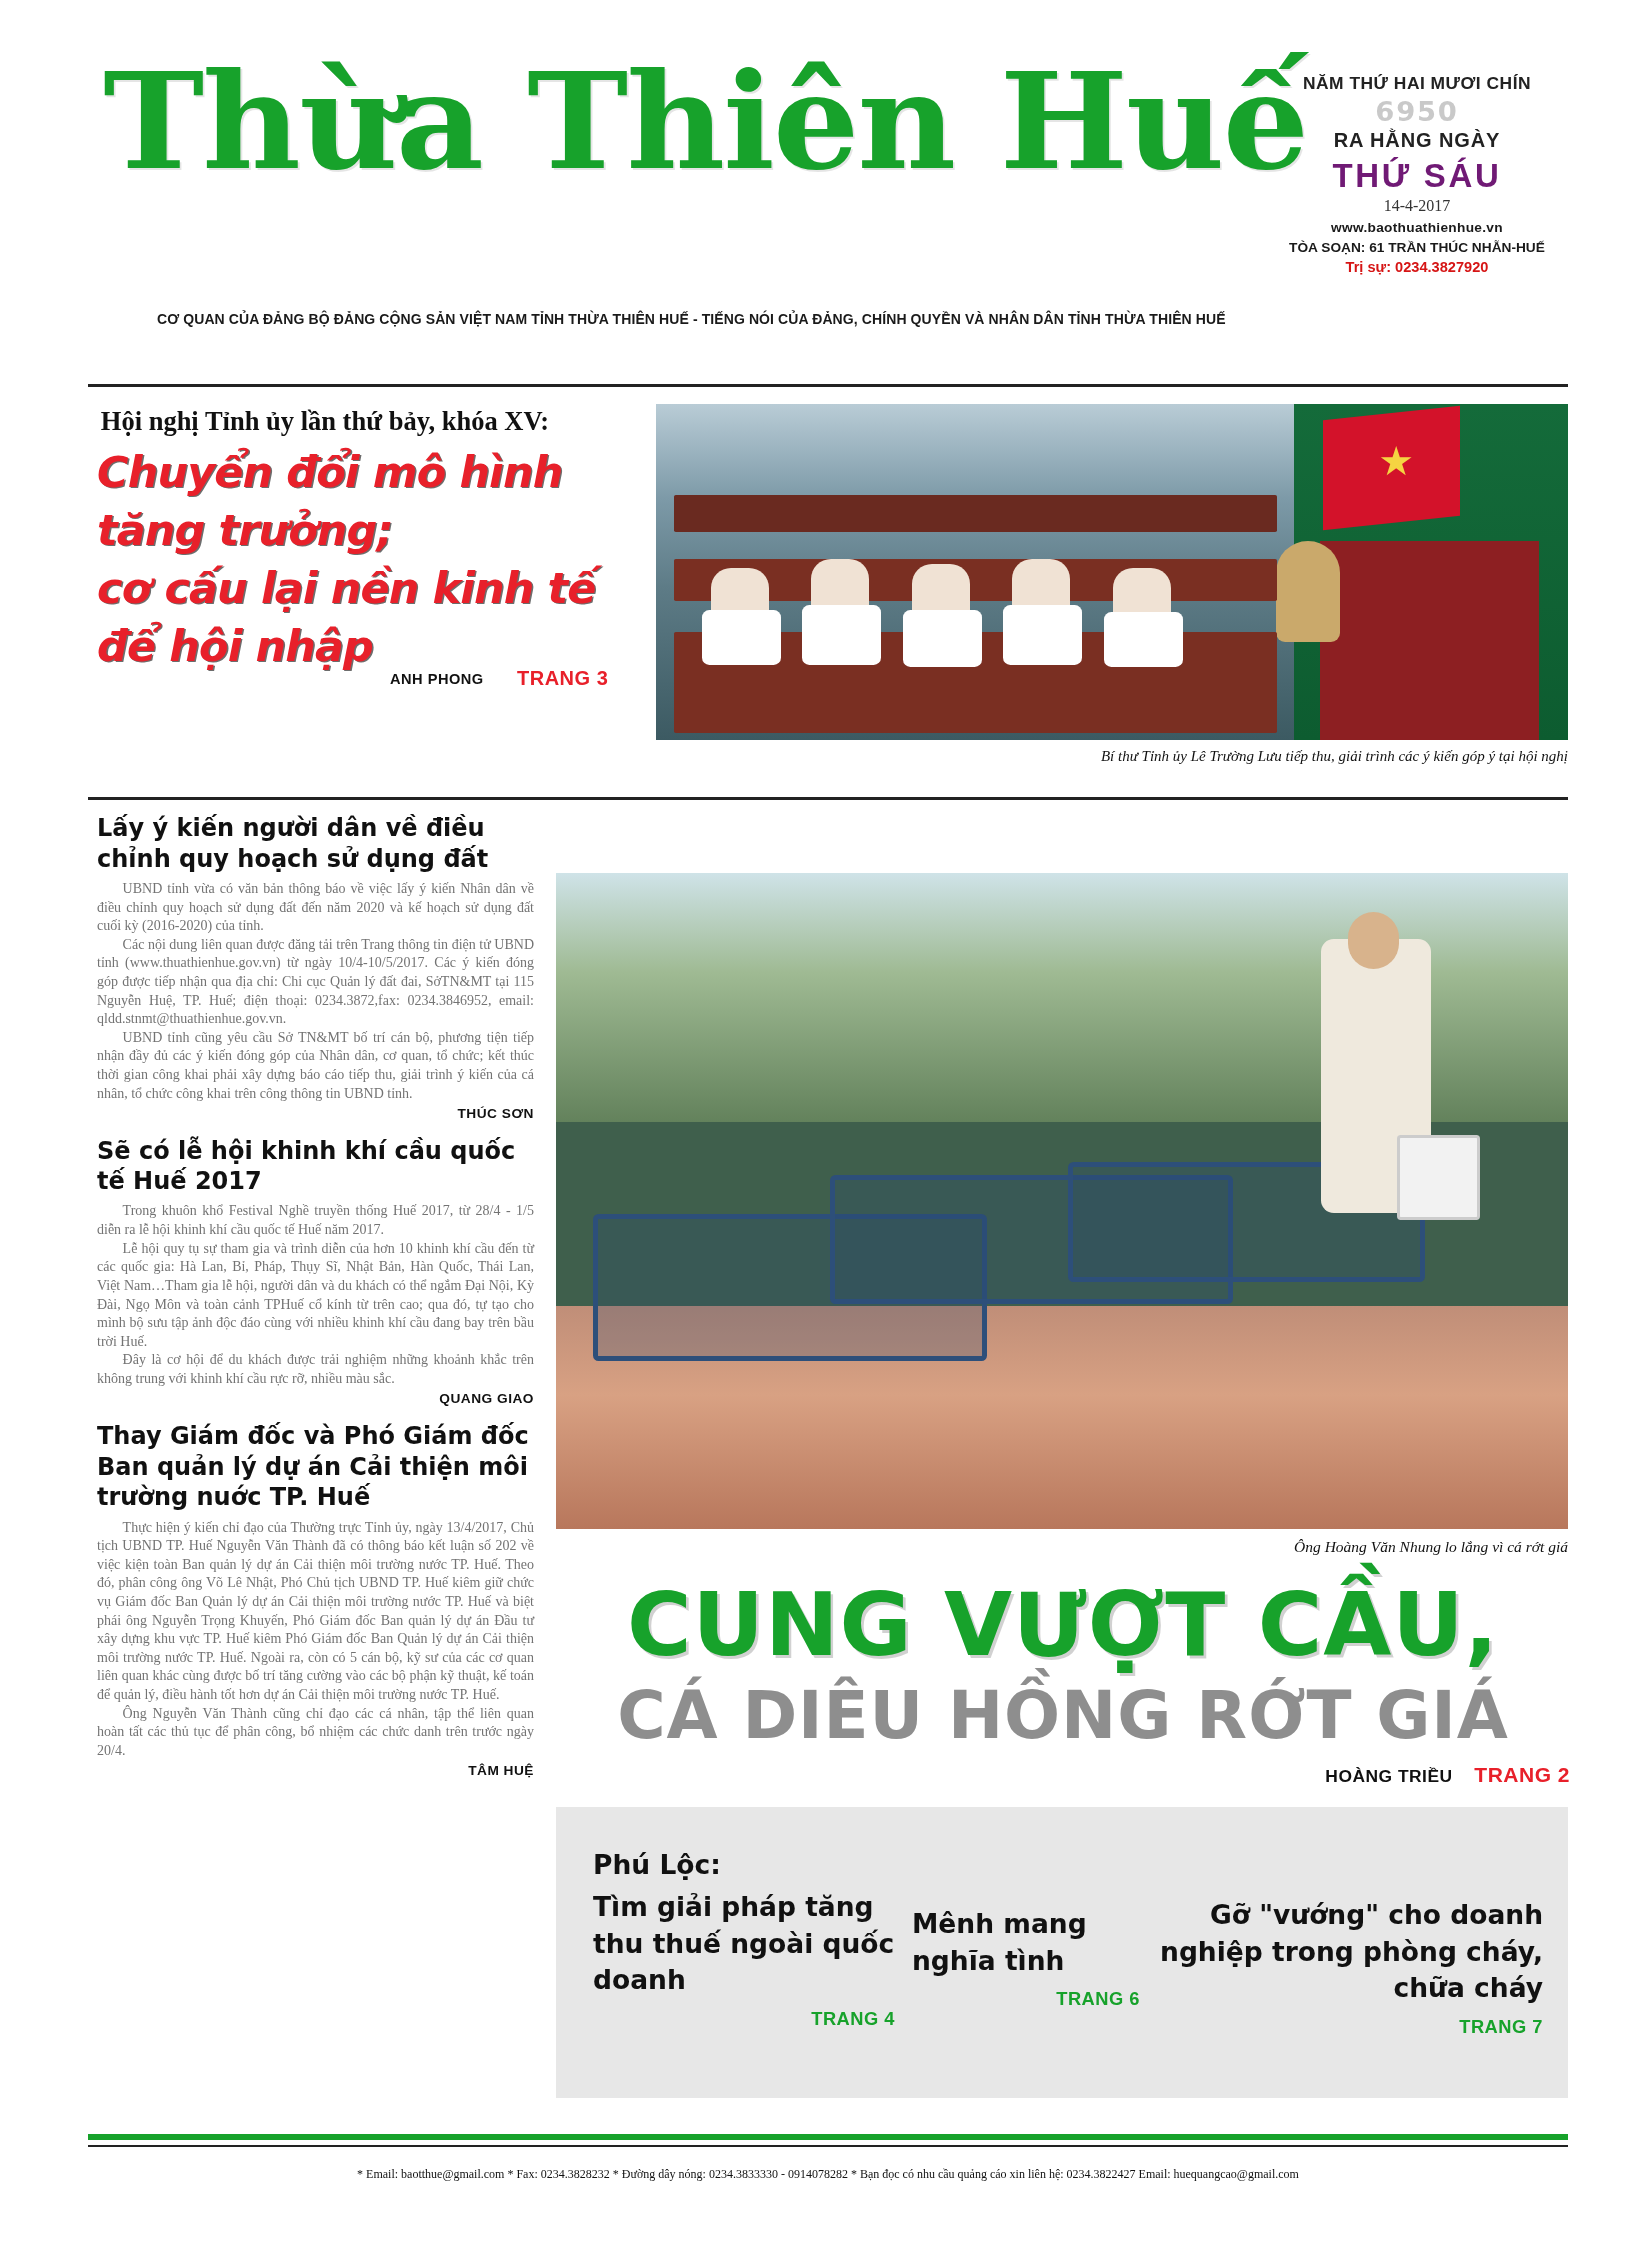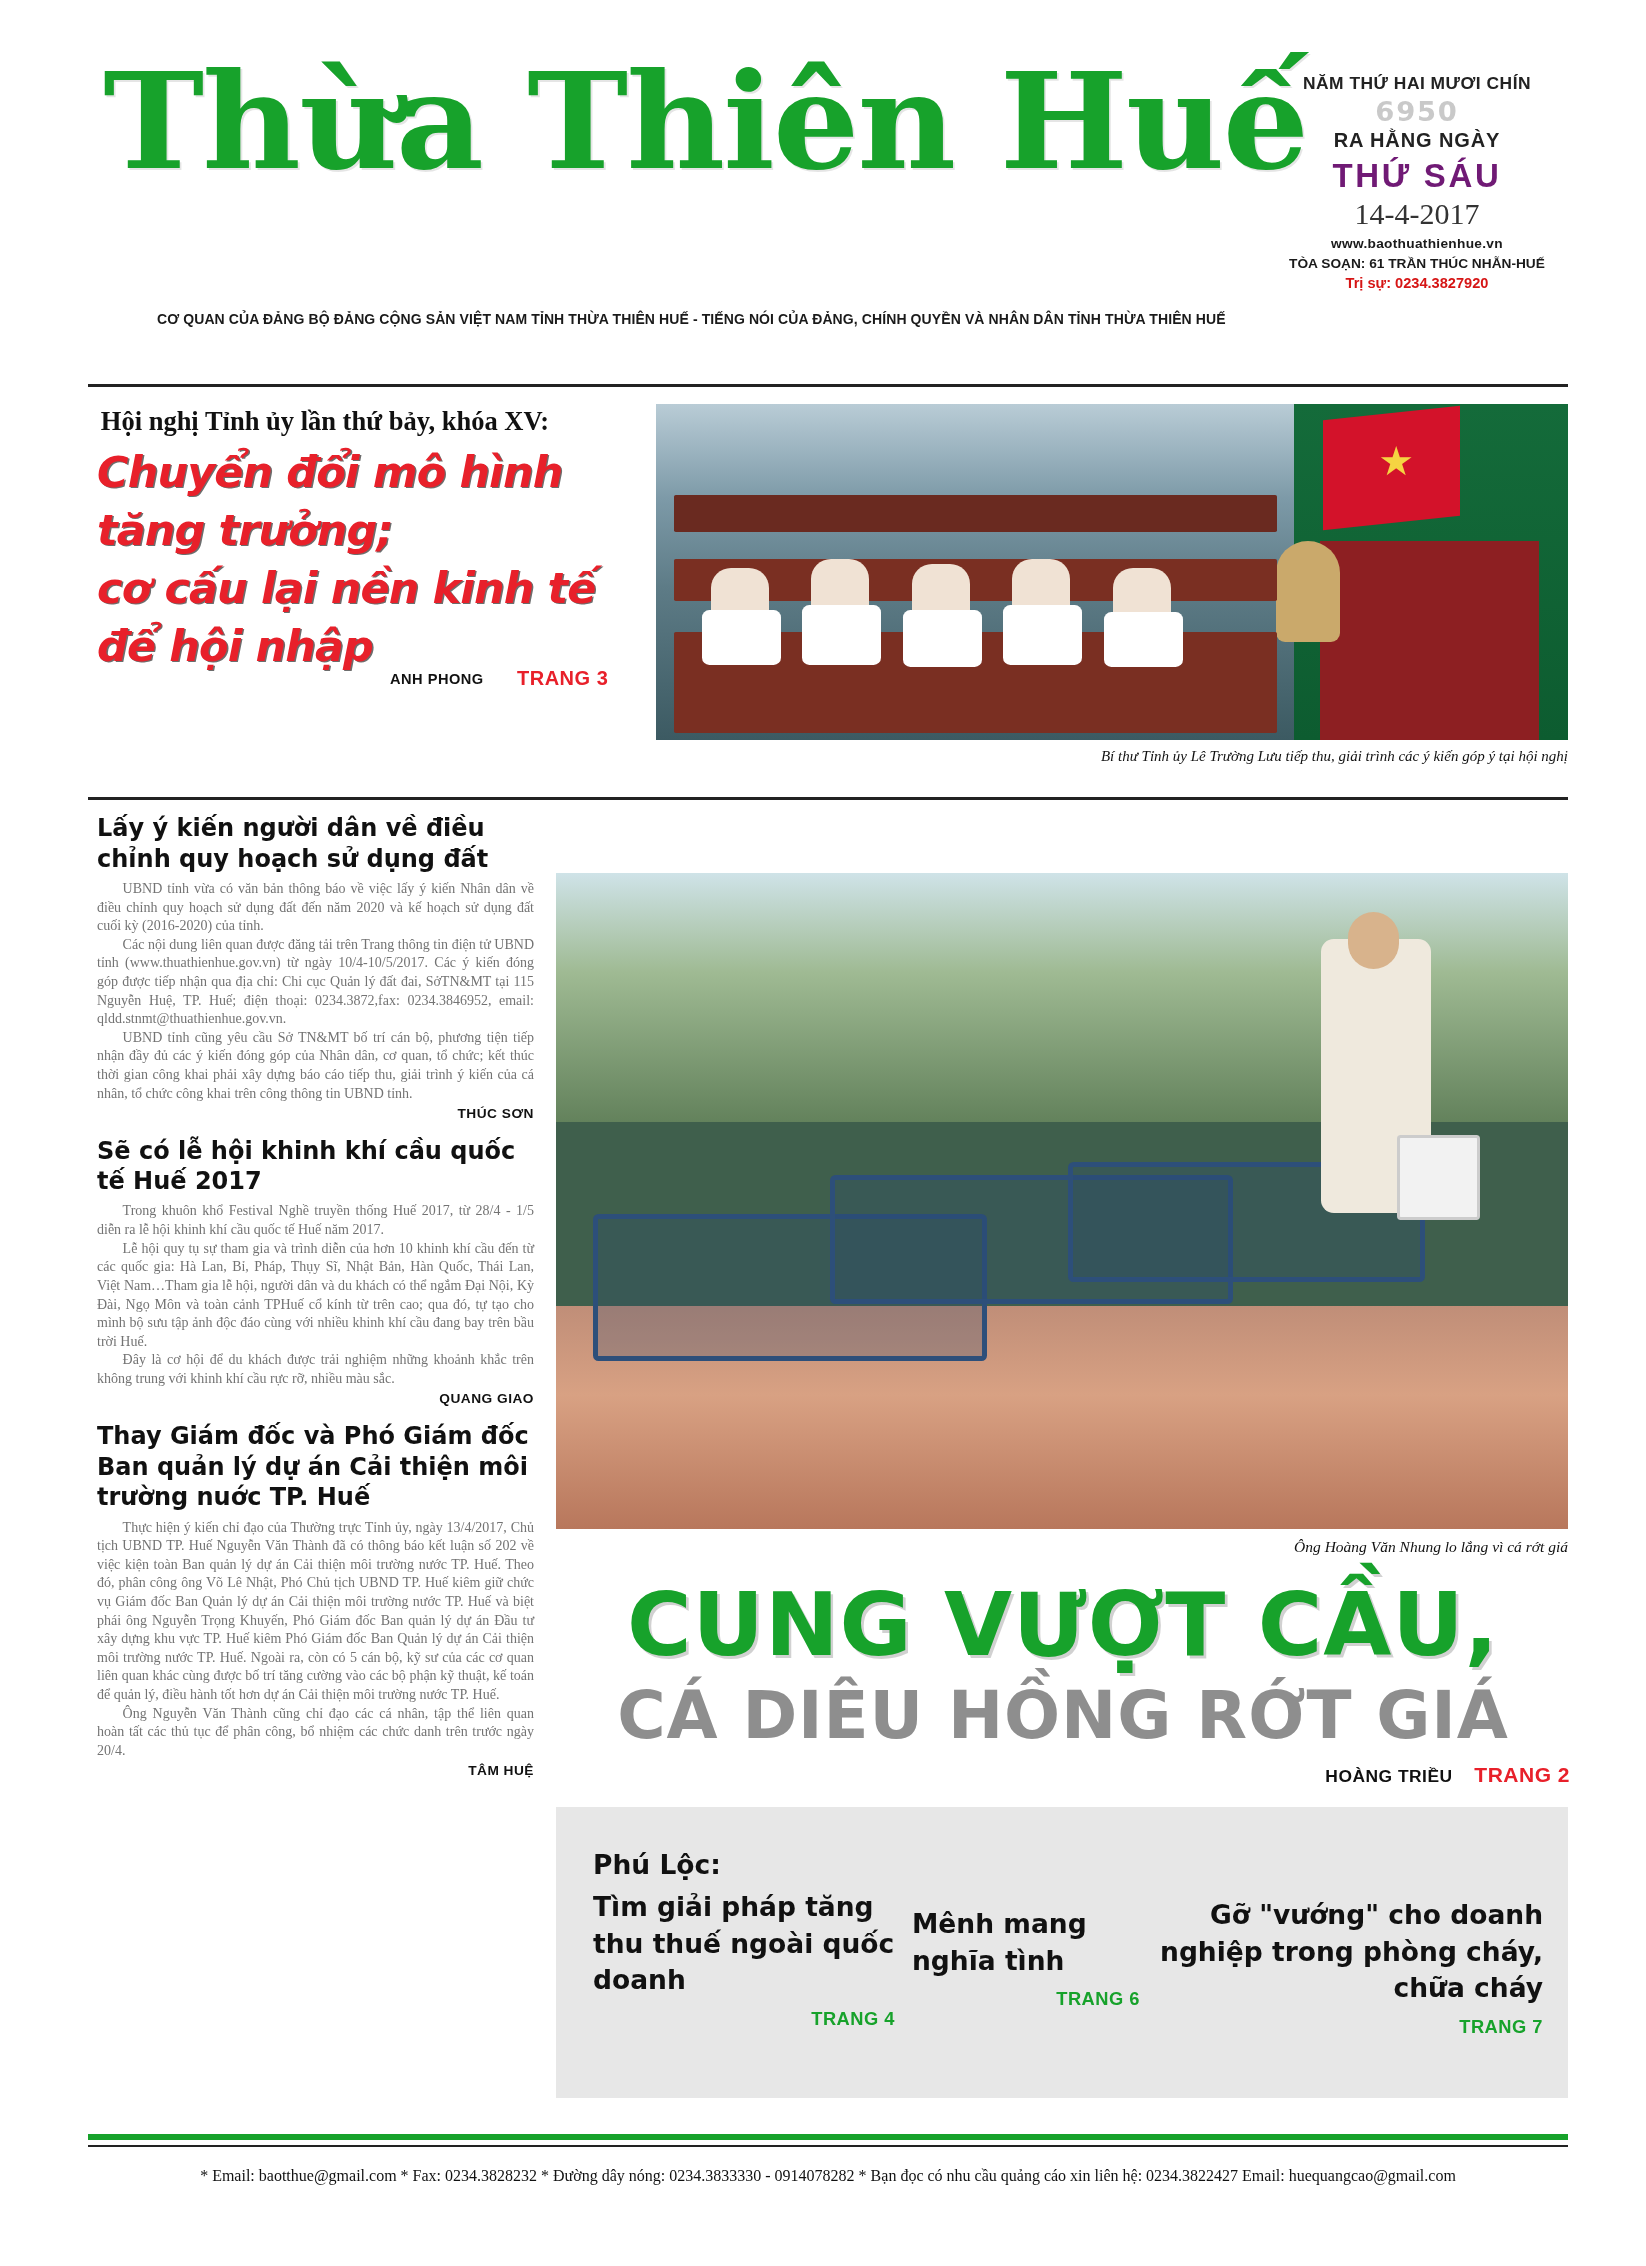--- a/index.html
+++ b/index.html
@@ -56,21 +56,21 @@
     margin-top: 1.8px;
     font-family: "DejaVu Sans", sans-serif;
   }
   .mast-line2 {
     font-size: 20px; font-weight: bold; color: #222; letter-spacing: 0.9px; margin-top: 1.8px;
   }
   .mast-day {
     font-size: 33px; font-weight: bold; color: #701a75; letter-spacing: 2.7px; margin-top: 5.5px;
   }
   .mast-date {
-    font-size: 30px; color: #333; margin-top: 1.8px; font-family: "Liberation Serif", serif;
+    font-size: 16px; color: #333; margin-top: 1.8px; font-family: "Liberation Serif", serif;
   }
   .mast-web {
     font-size: 13.7px; font-weight: bold; color: #1a1a1a; margin-top: 5.5px; letter-spacing: 0.3px;
   }
   .mast-addr {
     font-size: 13.7px; font-weight: bold; color: #1a1a1a; margin-top: 4.6px;
   }
   .mast-tel {
     font-size: 14.6px; font-weight: bold; color: #d61515; margin-top: 3.7px;
   }
@@ -256,21 +256,21 @@
   .rule-foot-green {
     position: absolute; left: 88px; top: 2134px; width: 1480px; height: 6.4px; background: #17a22b;
   }
   .rule-foot-thin {
     position: absolute; left: 88px; top: 2145px; width: 1480px; height: 1.8px; background: #222;
   }
   .footer {
     position: absolute; left: 88px; top: 2167px; width: 1480px;
     text-align: center;
     font-family: "Liberation Serif", serif;
-    font-size: 16px;
+    font-size: 12px;
     color: #111;
   }
   .flagwall {
     position: absolute; right: 0; top: 0; width: 274px; height: 100%;
     background: linear-gradient(180deg,#146b3a 0%, #0d5c30 100%);
   }
   .flag-red {
     position: absolute; right: 108px; top: 9.1px; width: 137px; height: 110px;
     background: #d3122a;
     transform: skewY(-6deg);

